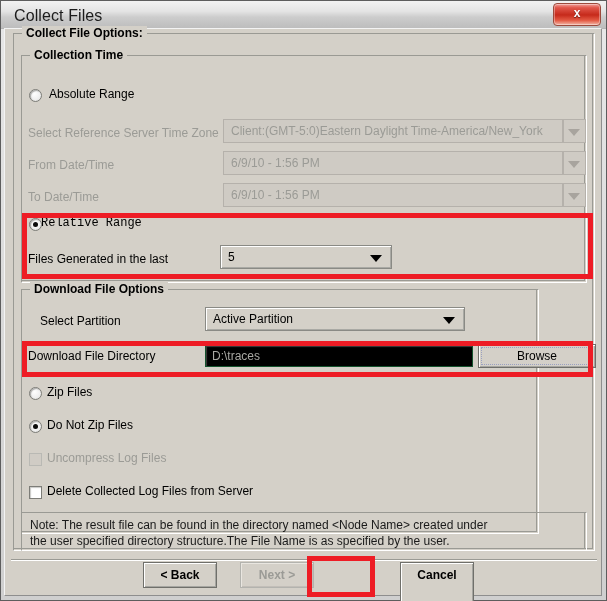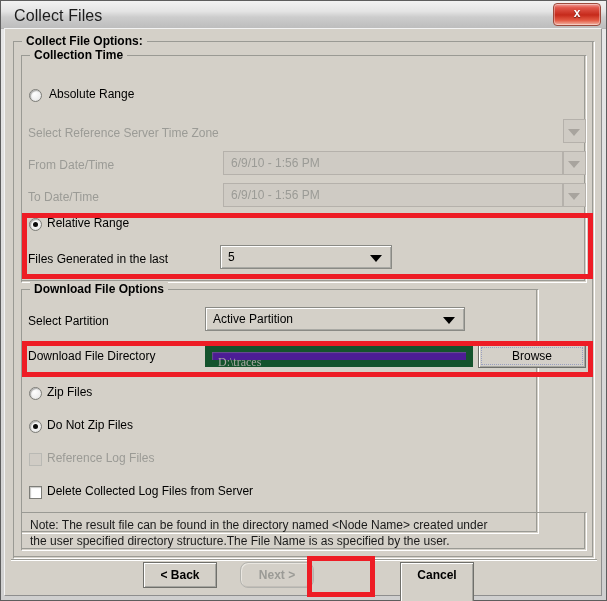--- a/index.html
+++ b/index.html
@@ -211,25 +211,24 @@
     border-left: 6px solid transparent;
     border-right: 6px solid transparent;
     border-top: 7px solid #a8a49e;
   }
 
   
   .textfield {
     position: absolute;
     box-sizing: border-box;
     height: 22px;
-    background: #4c1d95;
-    border: 7px solid #14532d;
+    background: #000000;
+    border: 1px solid #14532d;
     box-shadow: inset 1px 1px 1px rgba(140,140,135,.45);
     cursor: text;
-    font-family: Liberation Serif, serif;
   }
   .textfield .tf-text {
     position: absolute;
     left: 6px; top: 3px;
     font-size: 12px;
     color: #a8a8a3;
     white-space: nowrap;
   }
 
   
@@ -312,32 +311,35 @@
 
   <div class="title-bar">
     <div class="title-text">Collect Files</div>
     <div class="close-button">
       <div class="close-glyph">x</div>
     </div>
   </div>
 
   <div class="dialog-body">
 
-    <div class="group" style="left:8px; top:12px; width:582px; height:518px;">
+    <div class="group" style="left:8px; top:4px; width:582px; height:518px;">
       <div class="group-title">Collect File Options:</div>
     </div>
 
     <div class="group" style="left:16px; top:26px; width:566px; height:228px;">
       <div class="group-title">Collection Time</div>
     </div>
 
     <div class="radio" style="left:24px; top:60px;"></div>
     <div class="lbl" style="left:44px; top:58px;">Absolute Range</div>
 
     <div class="lbl disabled" style="left:23px; top:97px;">Select Reference Server Time Zone</div>
+    <div class="combo-dis" style="left:218px; top:90px; width:340px;">
+      <div class="combo-text">Client:(GMT-5:0)Eastern Daylight Time-America/New_York</div>
+    </div>
     <div class="arrow-box" style="left:558px; top:90px;">
       <div class="arrow"></div>
     </div>
 
     <div class="lbl disabled" style="left:23px; top:129px;">From Date/Time</div>
     <div class="combo-dis" style="left:218px; top:122px; width:340px;">
       <div class="combo-text">6/9/10 - 1:56 PM</div>
     </div>
     <div class="arrow-box" style="left:558px; top:122px;">
       <div class="arrow"></div>
@@ -345,65 +347,65 @@
 
     <div class="lbl disabled" style="left:23px; top:161px;">To Date/Time</div>
     <div class="combo-dis" style="left:218px; top:154px; width:340px;">
       <div class="combo-text">6/9/10 - 1:56 PM</div>
     </div>
     <div class="arrow-box" style="left:558px; top:154px;">
       <div class="arrow"></div>
     </div>
 
     <div class="radio checked" style="left:24px; top:189px;"></div>
-    <div class="lbl" style="left:42px; top:187px;">Relative Range</div>
+    <div class="lbl" style="left:36px; top:187px;font-family:Liberation Mono, monospace;">Relative Range</div>
 
     <div class="lbl" style="left:23px; top:223px;">Files Generated in the last</div>
     <div class="combo" style="left:215px; top:216px; width:172px;">
       <div class="combo-text">5</div>
       <div class="arrow"></div>
     </div>
 
     <div class="group" style="left:16px; top:260px; width:518px; height:245px;">
       <div class="group-title">Download File Options</div>
     </div>
 
-    <div class="lbl" style="left:23px; top:285px;">Select Partition</div>
+    <div class="lbl" style="left:35px; top:285px;">Select Partition</div>
     <div class="combo" style="left:200px; top:278px; width:260px;">
       <div class="combo-text">Active Partition</div>
       <div class="arrow"></div>
     </div>
 
     <div class="lbl" style="left:23px; top:320px;">Download File Directory</div>
     <div class="textfield" style="left:200px; top:316px; width:268px;">
       <div class="tf-text">D:\traces</div>
     </div>
-    <div class="btn plain focus-ring" style="left:473px; top:315px; width:108px; height:24px; line-height:22px;">Browse</div>
+    <div class="btn plain focus-ring" style="left:473px; top:315px; width:118px; height:24px; line-height:22px;">Browse</div>
 
     <div class="radio" style="left:24px; top:358px;"></div>
     <div class="lbl" style="left:42px; top:356px;">Zip Files</div>
 
     <div class="radio checked" style="left:24px; top:391px;"></div>
     <div class="lbl" style="left:42px; top:389px;">Do Not Zip Files</div>
 
     <div class="check disabled" style="left:24px; top:424px;"></div>
-    <div class="lbl disabled" style="left:42px; top:422px;">Reference Log Files</div>
+    <div class="lbl disabled" style="left:42px; top:422px;">Uncompress Log Files</div>
 
     <div class="check" style="left:24px; top:457px;"></div>
     <div class="lbl" style="left:42px; top:455px;">Delete Collected Log Files from Server</div>
 
     <div class="note-panel" style="left:16px; top:483px; width:566px; height:39px;">
       <div class="note-line" style="left:8px; top:5px;">Note: The result file can be found in the directory named &lt;Node Name&gt; created under</div>
       <div class="note-line" style="left:8px; top:21px;">the user specified directory structure.The File Name is as specified by the user.</div>
     </div>
 
     <div class="bar-sep" style="left:6px; top:530px; width:586px;"></div>
 
     <div class="btn" style="left:138px; top:533px; width:74px; height:26px; line-height:24px;">&lt; Back</div>
-    <div class="btn disabled" style="left:235px; top:533px; width:74px; height:26px; line-height:24px;border-radius:8px;">Next &gt;</div>
+    <div class="btn disabled" style="left:235px; top:533px; width:74px; height:26px; line-height:24px;">Next &gt;</div>
     <div class="btn" style="left:395px; top:533px; width:74px; height:42px; line-height:24px;">Cancel</div>
 
   </div>
 
   <div class="redbox" style="left:22px; top:213px; width:571px; height:66px;"></div>
   <div class="redbox" style="left:22px; top:341px; width:571px; height:36px;"></div>
   <div class="redbox" style="left:307px; top:556px; width:68px; height:41px;"></div>
 
 </div>
 

